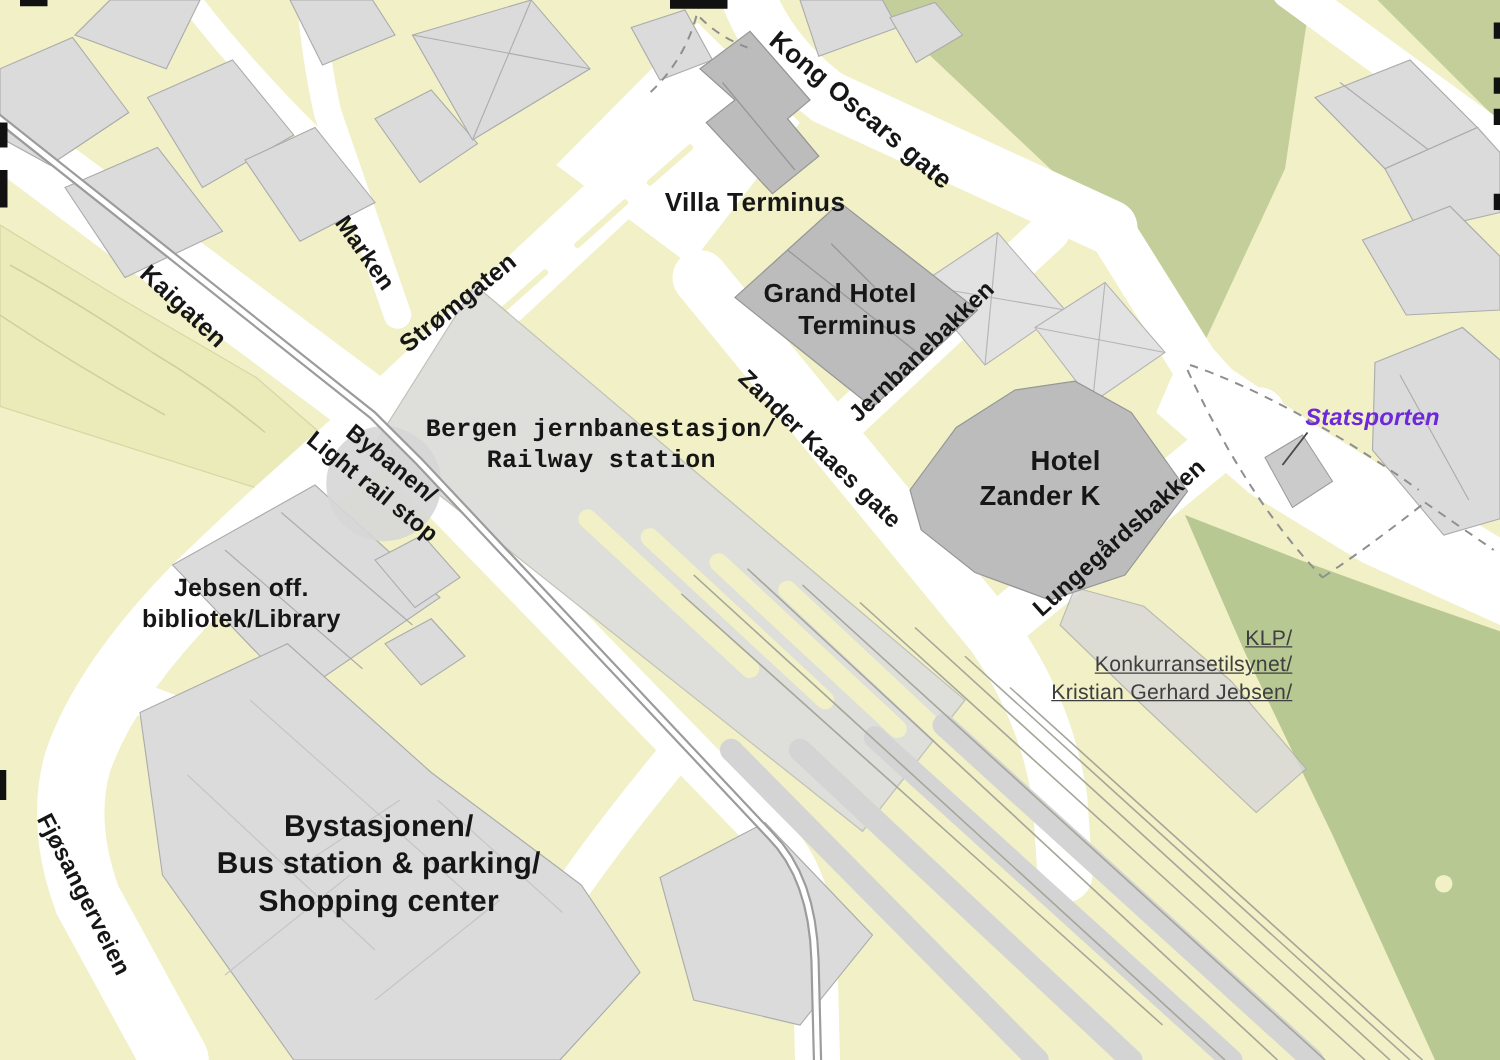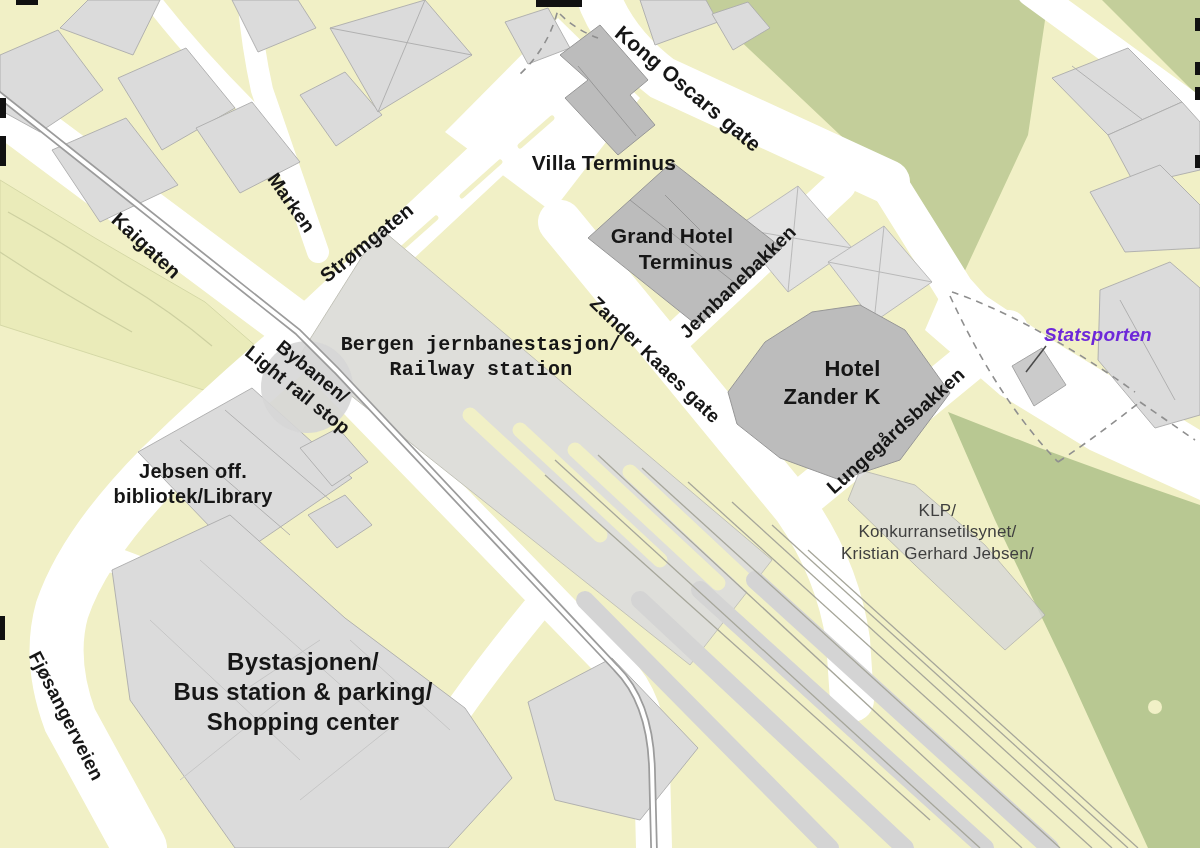--- a/index.html
+++ b/index.html
@@ -194,21 +194,21 @@
 
   <div class="labels-layer">
       <div class="map-label" style="left: 604px; top: 115px; font-size: 21px; font-weight: 700; color: rgb(22, 22, 22); text-align: center; transform: translate(-50%, -50%) rotate(0deg); margin-top: 48px;"><span>Villa Terminus</span></div>
       <div class="map-label" style="left: 688px; top: 89px; font-size: 21px; font-weight: 700; color: rgb(22, 22, 22); text-align: center; transform: translate(-50%, -50%) rotate(40deg);"><span>Kong Oscars gate</span></div>
       <div class="map-label" style="left: 672px; top: 249px; font-size: 21px; font-weight: 700; color: rgb(22, 22, 22); text-align: right; transform: translate(-50%, -50%) rotate(0deg);"><span>Grand Hotel</span><br><span>Terminus</span></div>
       <div class="map-label" style="left: 738px; top: 282px; font-size: 19px; font-weight: 700; color: rgb(22, 22, 22); text-align: center; transform: translate(-50%, -50%) rotate(-44deg);"><span>Jernbanebakken</span></div>
       <div class="map-label" style="left: 1098px; top: 335px; font-size: 19px; font-weight: 700; color: #6d28d9; text-align: center; transform: translate(-50%, -50%) rotate(0deg); font-style: italic;"><span>Statsporten</span></div>
       <div class="map-label" style="left: 655px; top: 360px; font-size: 19px; font-weight: 700; color: rgb(22, 22, 22); text-align: center; transform: translate(-50%, -50%) rotate(44deg);"><span>Zander Kaaes gate</span></div>
       <div class="map-label" style="left: 832px; top: 383px; font-size: 22px; font-weight: 700; color: rgb(22, 22, 22); text-align: right; transform: translate(-50%, -50%) rotate(0deg);"><span>Hotel</span><br><span>Zander K</span></div>
       <div class="map-label" style="left: 896px; top: 431px; font-size: 19px; font-weight: 700; color: rgb(22, 22, 22); text-align: center; transform: translate(-50%, -50%) rotate(-42deg);"><span>Lungegårdsbakken</span></div>
-      <div class="map-label" style="left: 841px; top: 500px; font-size: 17px; font-weight: 400; color: rgb(63, 63, 63); text-align: center; transform: rotate(0deg);"><span>KLP/</span><br><span>Konkurransetilsynet/</span><br><span>Kristian Gerhard Jebsen/</span><br></div>
+      <div class="map-label" style="left: 841px; top: 500px; font-size: 17px; font-weight: 400; color: rgb(63, 63, 63); text-align: right; transform: rotate(0deg); text-decoration: underline;"><span>KLP/</span><br><span>Konkurransetilsynet/</span><br><span>Kristian Gerhard Jebsen/</span><br></div>
       <div class="map-label" style="left: 146px; top: 246px; font-size: 20px; font-weight: 700; color: rgb(22, 22, 22); text-align: center; transform: translate(-50%, -50%) rotate(43deg);"><span>Kaigaten</span></div>
       <div class="map-label" style="left: 291px; top: 203px; font-size: 19px; font-weight: 700; color: rgb(22, 22, 22); text-align: center; transform: translate(-50%, -50%) rotate(55deg);"><span>Marken</span></div>
       <div class="map-label" style="left: 367px; top: 243px; font-size: 20px; font-weight: 700; color: rgb(22, 22, 22); text-align: center; transform: translate(-50%, -50%) rotate(-39deg);"><span>Strømgaten</span></div>
       <div class="map-label" style="left: 305px; top: 381px; font-size: 19px; font-weight: 700; color: rgb(22, 22, 22); text-align: center; transform: translate(-50%, -50%) rotate(39deg);"><span>Bybanen/</span><br><span>Light rail stop</span></div>
       <div class="map-label" style="left: 481px; top: 357px; font-size: 20px; font-weight: 700; color: rgb(22, 22, 22); text-align: center; transform: translate(-50%, -50%) rotate(0deg); font-family: Liberation Mono, monospace;"><span>Bergen jernbanestasjon/</span><br><span>Railway station</span></div>
       <div class="map-label" style="left: 193px; top: 484px; font-size: 20px; font-weight: 700; color: rgb(22, 22, 22); text-align: center; transform: translate(-50%, -50%) rotate(0deg);"><span>Jebsen off.</span><br><span>bibliotek/Library</span></div>
       <div class="map-label" style="left: 303px; top: 692px; font-size: 24px; font-weight: 700; color: rgb(22, 22, 22); text-align: center; transform: translate(-50%, -50%) rotate(0deg);"><span>Bystasjonen/</span><br><span>Bus station &amp; parking/</span><br><span>Shopping center</span></div>
       <div class="map-label" style="left: 66px; top: 716px; font-size: 19px; font-weight: 700; color: rgb(22, 22, 22); text-align: center; transform: translate(-50%, -50%) rotate(63deg);"><span>Fjøsangerveien</span></div>
     </div>
 </div>

